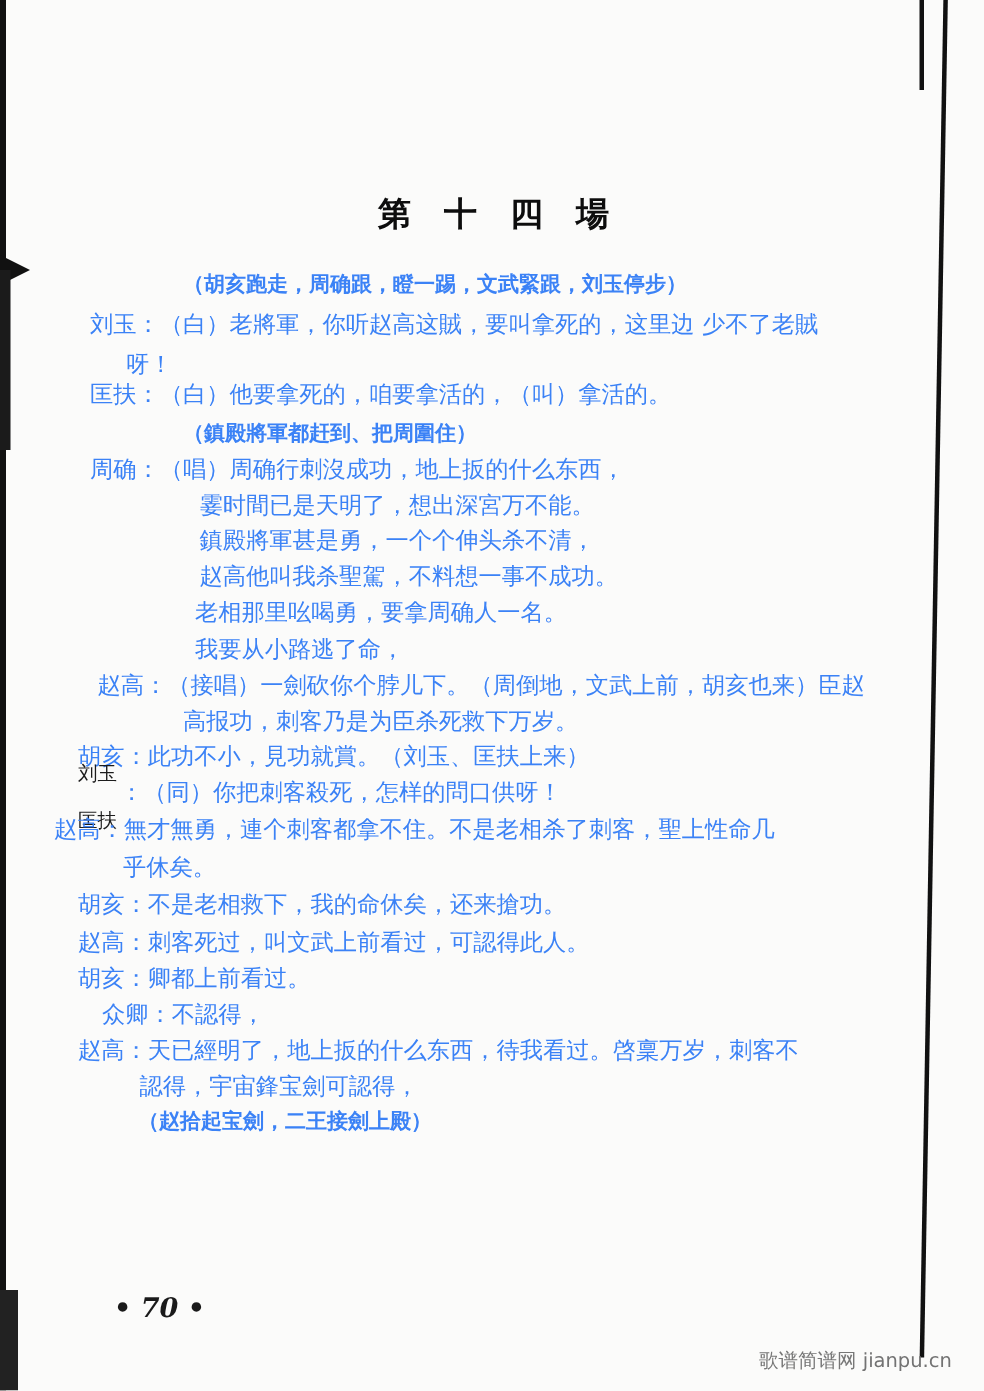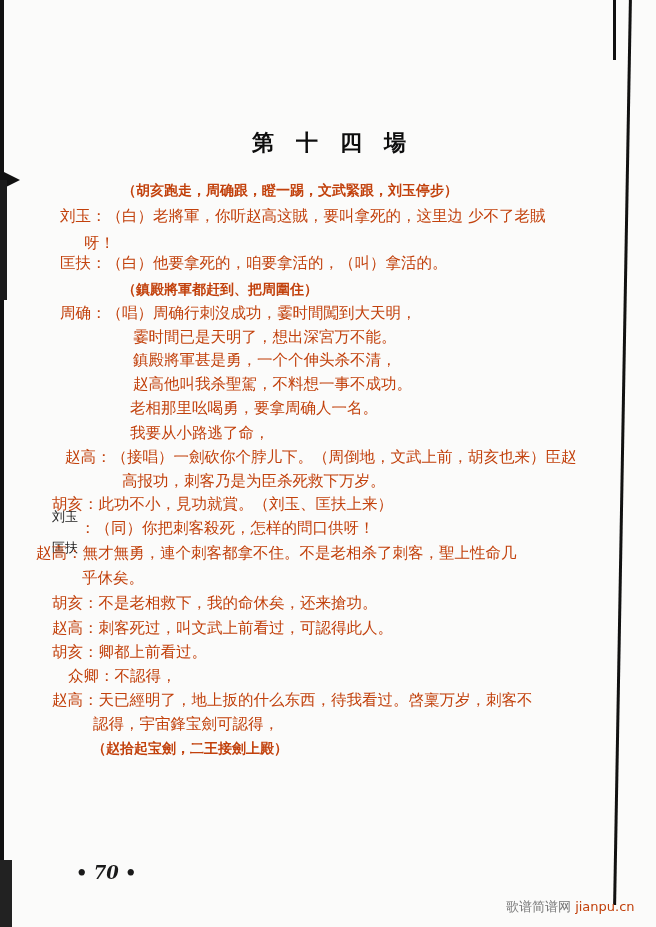--- a/index.html
+++ b/index.html
@@ -35,39 +35,39 @@
     position: absolute; left: 613px; top: 0; width: 3px; height: 60px;
     background: #111;
   }
   .title {
     position: absolute; left: 252px; top: 128px;
     font-size: 22px; font-weight: bold; letter-spacing: 22px;
     font-family: "DejaVu Sans", sans-serif; color: #0d0d0d;
   }
   .line {
     position: absolute; font-size: 15.5px; white-space: nowrap; line-height: 20px;
-    font-family: "DejaVu Sans", sans-serif; color: #c2410c;
+    font-family: "DejaVu Sans", sans-serif; color: #3b82f6;
   }
   .stage { font-size: 14px; font-weight: bold; }
   .speaker { display: inline-block; }
   .speaker-stack {
     position: absolute; font-size: 13px; line-height: 13px;
     font-family: "DejaVu Sans", sans-serif; color: #1c1c1c;
   }
   .page-number {
     position: absolute; left: 76px; top: 862px;
     font-size: 18px; font-weight: bold; font-style: italic;
     font-family: "DejaVu Serif", serif;
   }
   .watermark {
     position: absolute; left: 506px; top: 898px;
     font-size: 13px; font-family: "DejaVu Sans", sans-serif;
     color: #777;
   }
-  .watermark .wm-url { color: #c2410c; }
+  .watermark .wm-url { color: #737373; }
 </style>
 </head>
 <body>
 
 <div class="scan-edge-left"></div>
 <div class="scan-edge-left-blob"></div>
 <div class="scan-edge-left-block"></div>
 <div class="scan-edge-left-bottom"></div>
 <div class="scan-edge-right-top"></div>
 <div class="scan-edge-right"></div>
@@ -75,21 +75,21 @@
 <div class="title">第十四場</div>
 
 <div class="line stage" style="left:122px; top:180px;"><span>（胡亥跑走，周确跟，瞪一踢，文武緊跟，刘玉停步）</span></div>
 
 <div class="line" style="left:60px; top:206px;"><span class="speaker">刘玉：</span><span>（白）老將軍，你听赵高这賊，要叫拿死的，这里边 少不了老賊</span></div>
 <div class="line" style="left:84px; top:233px;"><span>呀！</span></div>
 
 <div class="line" style="left:60px; top:253px;"><span class="speaker">匡扶：</span><span>（白）他要拿死的，咱要拿活的，（叫）拿活的。</span></div>
 <div class="line stage" style="left:122px; top:279px;"><span>（鎮殿將軍都赶到、把周圍住）</span></div>
 
-<div class="line" style="left:60px; top:303px;"><span class="speaker">周确：</span><span>（唱）周确行刺沒成功，霎时間闖到大天明，</span></div>
+<div class="line" style="left:60px; top:303px;"><span class="speaker">周确：</span><span>（唱）周确行刺沒成功，地上扳的什么东西，</span></div>
 <div class="line" style="left:133px; top:327px;"><span>霎时間已是天明了，想出深宮万不能。</span></div>
 <div class="line" style="left:133px; top:350px;"><span>鎮殿將軍甚是勇，一个个伸头杀不清，</span></div>
 <div class="line" style="left:133px; top:374px;"><span>赵高他叫我杀聖駕，不料想一事不成功。</span></div>
 <div class="line" style="left:130px; top:398px;"><span>老相那里吆喝勇，要拿周确人一名。</span></div>
 <div class="line" style="left:130px; top:423px;"><span>我要从小路逃了命，</span></div>
 
 <div class="line" style="left:52px; top:447px;margin-left:13px;"><span class="speaker">赵高：</span><span>（接唱）一劍砍你个脖儿下。（周倒地，文武上前，胡亥也来）臣赵</span></div>
 <div class="line" style="left:122px; top:471px;"><span>高报功，刺客乃是为臣杀死救下万岁。</span></div>
 
 <div class="line" style="left:52px; top:494px;"><span class="speaker">胡亥：</span><span>此功不小，見功就賞。（刘玉、匡扶上来）</span></div>

